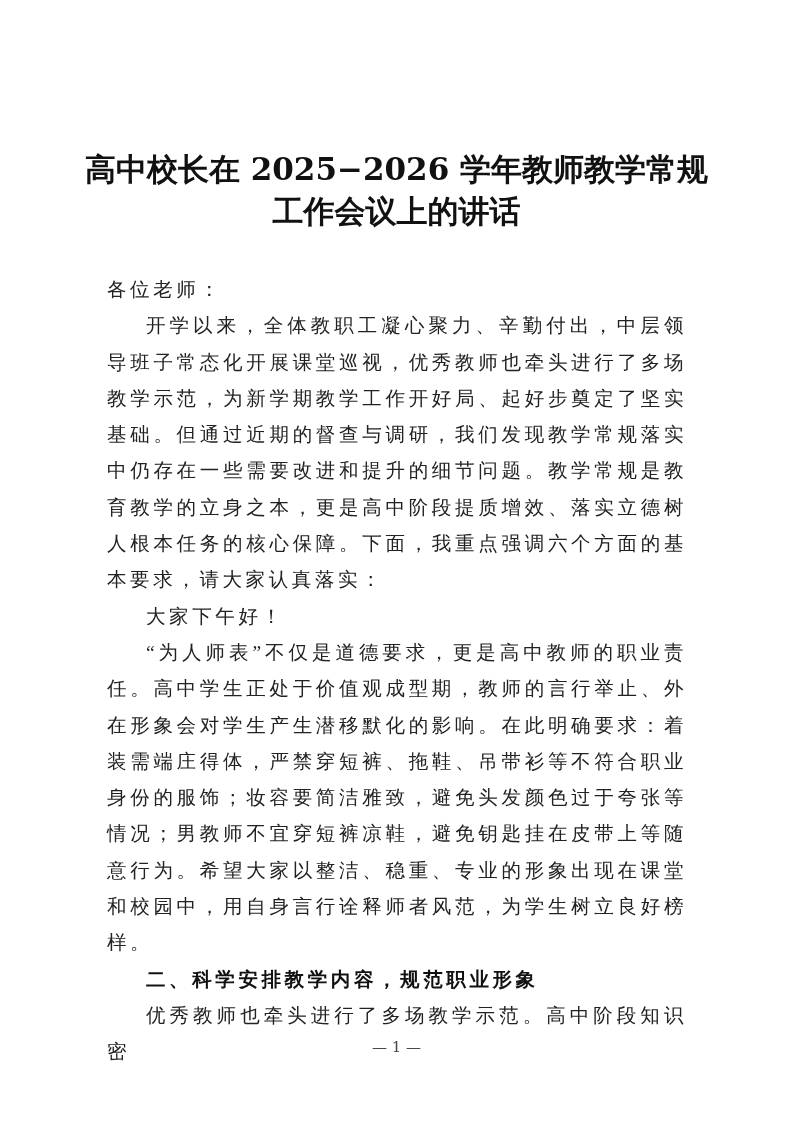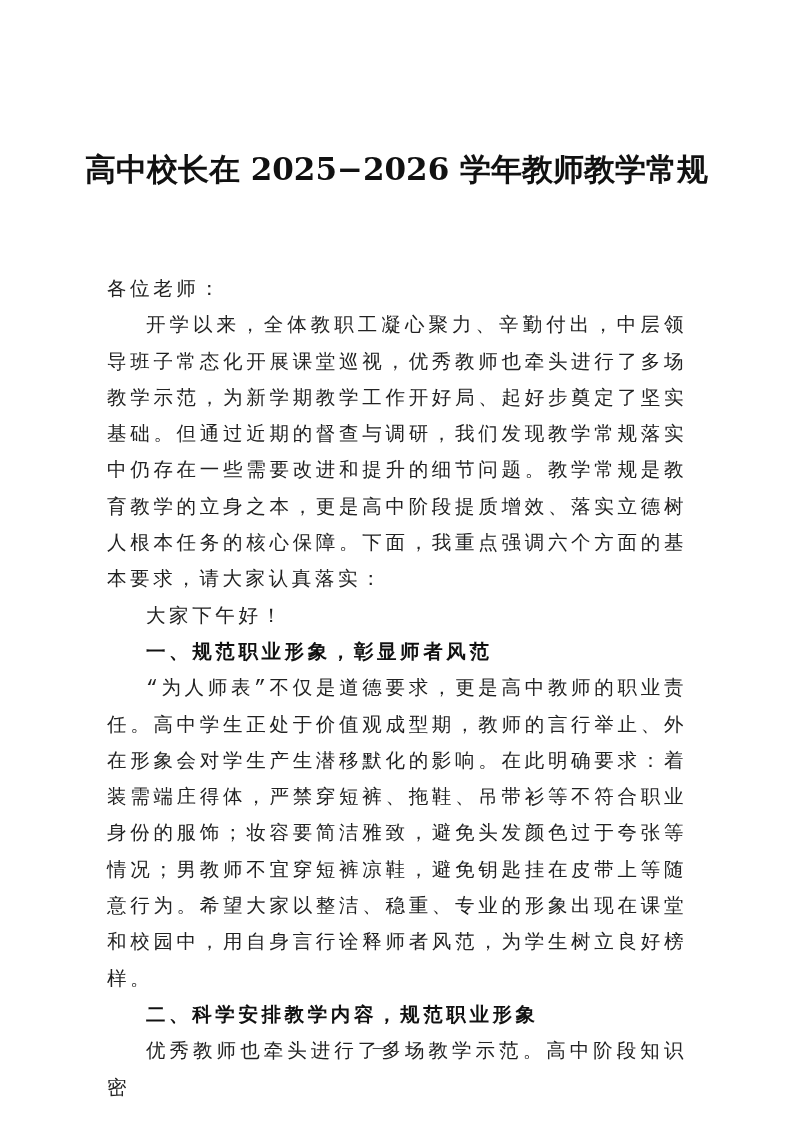--- a/index.html
+++ b/index.html
@@ -5,43 +5,43 @@
   html, body { margin: 0; padding: 0; background: #ffffff; }
   body { width: 793px; height: 1122px; position: relative; overflow: hidden; }
   .page { position: absolute; left: 0; top: 0; width: 793px; height: 1122px; background: #fff; border-radius: 29px; }
   .title {
     position: absolute; left: 60px; width: 673px; top: 148px;
     text-align: center; font-family: "DejaVu Serif", serif; font-weight: bold;
     font-size: 31px; line-height: 42px; color: #111;
   }
   .body {
     position: absolute; left: 107px; width: 580px; top: 272px;
-    font-family: Liberation Mono, monospace; font-size: 19.5px; color: #222;
+    font-family: Liberation Serif, serif; font-size: 19.5px; color: #222;
     line-height: 36.3px; text-align: justify; letter-spacing: 3.6px;
   }
   .body p { margin: 0; }
   .indent { text-indent: 2em; }
   .heading { text-indent: 2em; font-weight: bold; color: #111; }
   .pagenum {
     position: absolute; left: 0; width: 793px; top: 1038px; text-align: center;
     font-family: "DejaVu Serif", serif; font-size: 15px; color: #444;
   }
 </style>
 </head>
 <body>
 
 <div class="page">
   <div class="title">
     <div>高中校长在 2025−2026 学年教师教学常规</div>
+    <div>工作会议上的讲话</div>
   </div>
 
   <div class="body">
     <p>各位老师：</p>
     <p class="indent">开学以来，全体教职工凝心聚力、辛勤付出，中层领导班子常态化开展课堂巡视，优秀教师也牵头进行了多场教学示范，为新学期教学工作开好局、起好步奠定了坚实基础。但通过近期的督查与调研，我们发现教学常规落实中仍存在一些需要改进和提升的细节问题。教学常规是教育教学的立身之本，更是高中阶段提质增效、落实立德树人根本任务的核心保障。下面，我重点强调六个方面的基本要求，请大家认真落实：</p>
     <p class="indent">大家下午好！</p>
-    <p class="heading">一、规范职业形象，彰显师者风范</p>
     <p class="indent">“为人师表”不仅是道德要求，更是高中教师的职业责任。高中学生正处于价值观成型期，教师的言行举止、外在形象会对学生产生潜移默化的影响。在此明确要求：着装需端庄得体，严禁穿短裤、拖鞋、吊带衫等不符合职业身份的服饰；妆容要简洁雅致，避免头发颜色过于夸张等情况；男教师不宜穿短裤凉鞋，避免钥匙挂在皮带上等随意行为。希望大家以整洁、稳重、专业的形象出现在课堂和校园中，用自身言行诠释师者风范，为学生树立良好榜样。</p>
     <p class="heading">二、科学安排教学内容，规范职业形象</p>
     <p class="indent">优秀教师也牵头进行了多场教学示范。高中阶段知识密</p>
   </div>
 
   <div class="pagenum">— 1 —</div>
 </div>
 
 </body></html>

